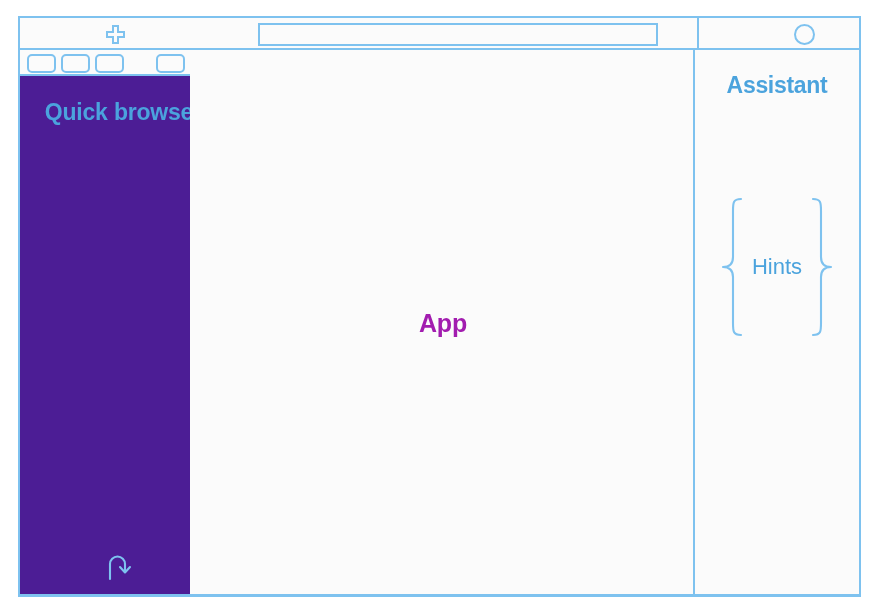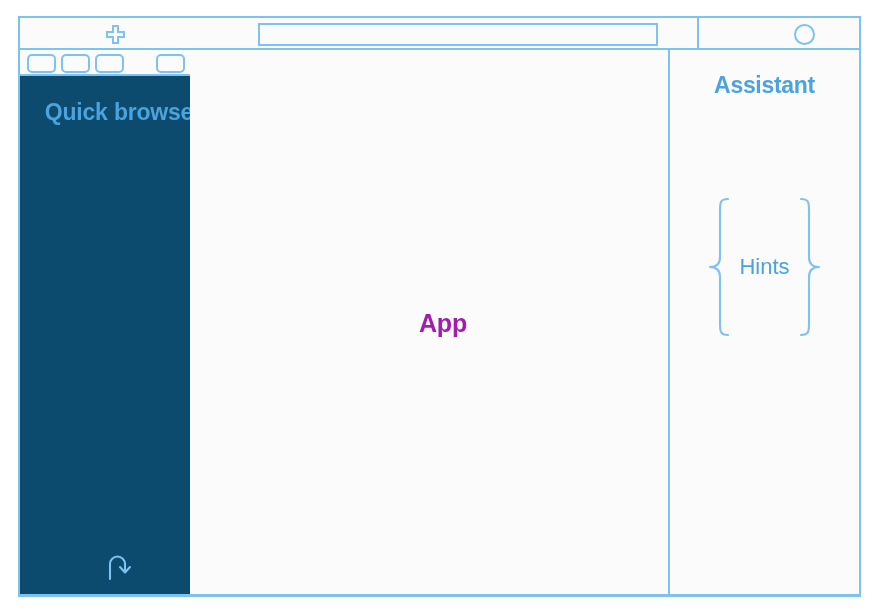--- a/index.html
+++ b/index.html
@@ -148,32 +148,32 @@
     right: 0;
     bottom: 0;
   }
 
   .col-sidebar {
     position: absolute;
     left: 0; top: 0; bottom: 0;
     width: 202px;
     box-sizing: border-box;
     border-right: 2px solid #7ec2ef;
-    background: #0c4a6e;
+    background: #4c1d95;
   }
   .col-app {
     position: absolute;
     left: 170px; top: 0; bottom: 0;
     right: 163px;
     background: #fbfbfb;
   }
   .col-assistant {
     position: absolute;
     right: 0; top: 0; bottom: 0;
-    width: 191px;
+    width: 166px;
     box-sizing: border-box;
     border-left: 2px solid #7ec2ef;
     background: #fbfbfb;
   }
 
   
   .tab-strip {
     position: relative;
     height: 26px;
     box-sizing: border-box;

